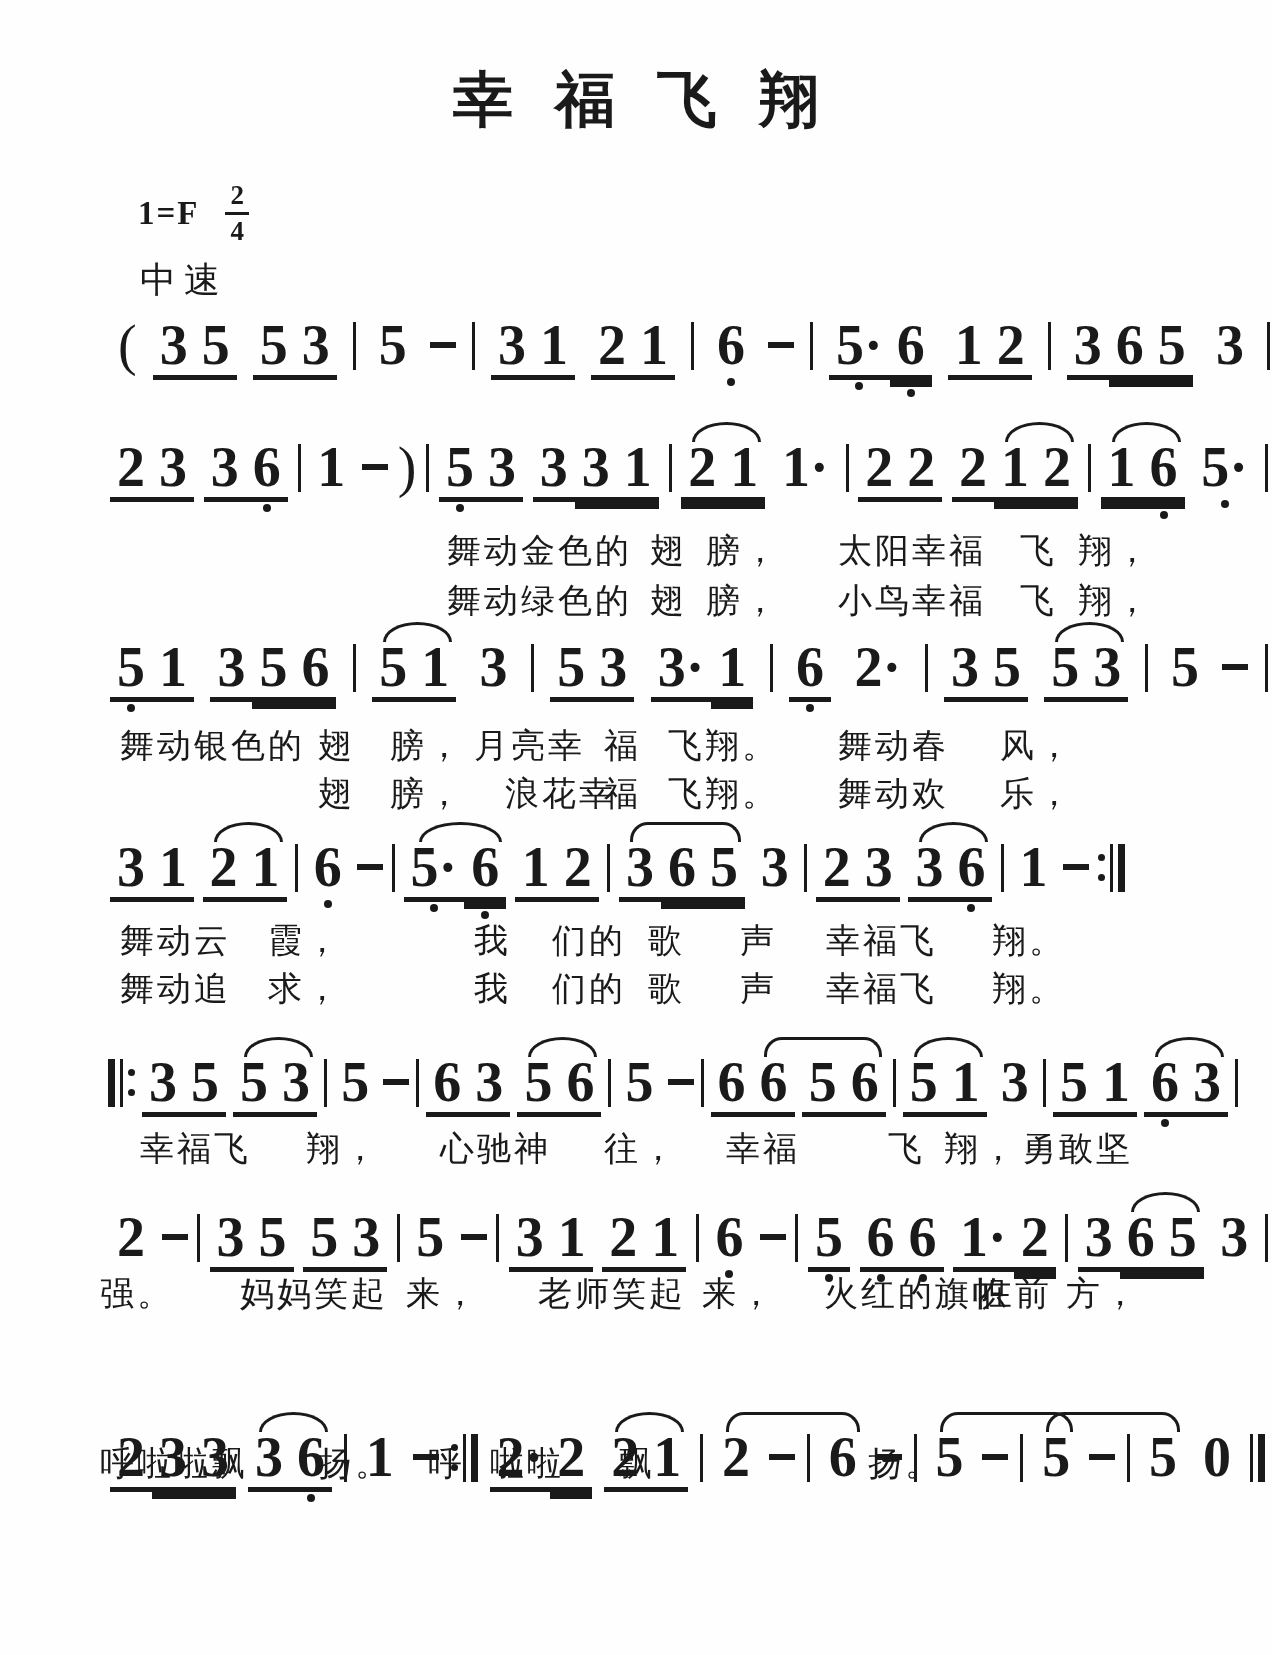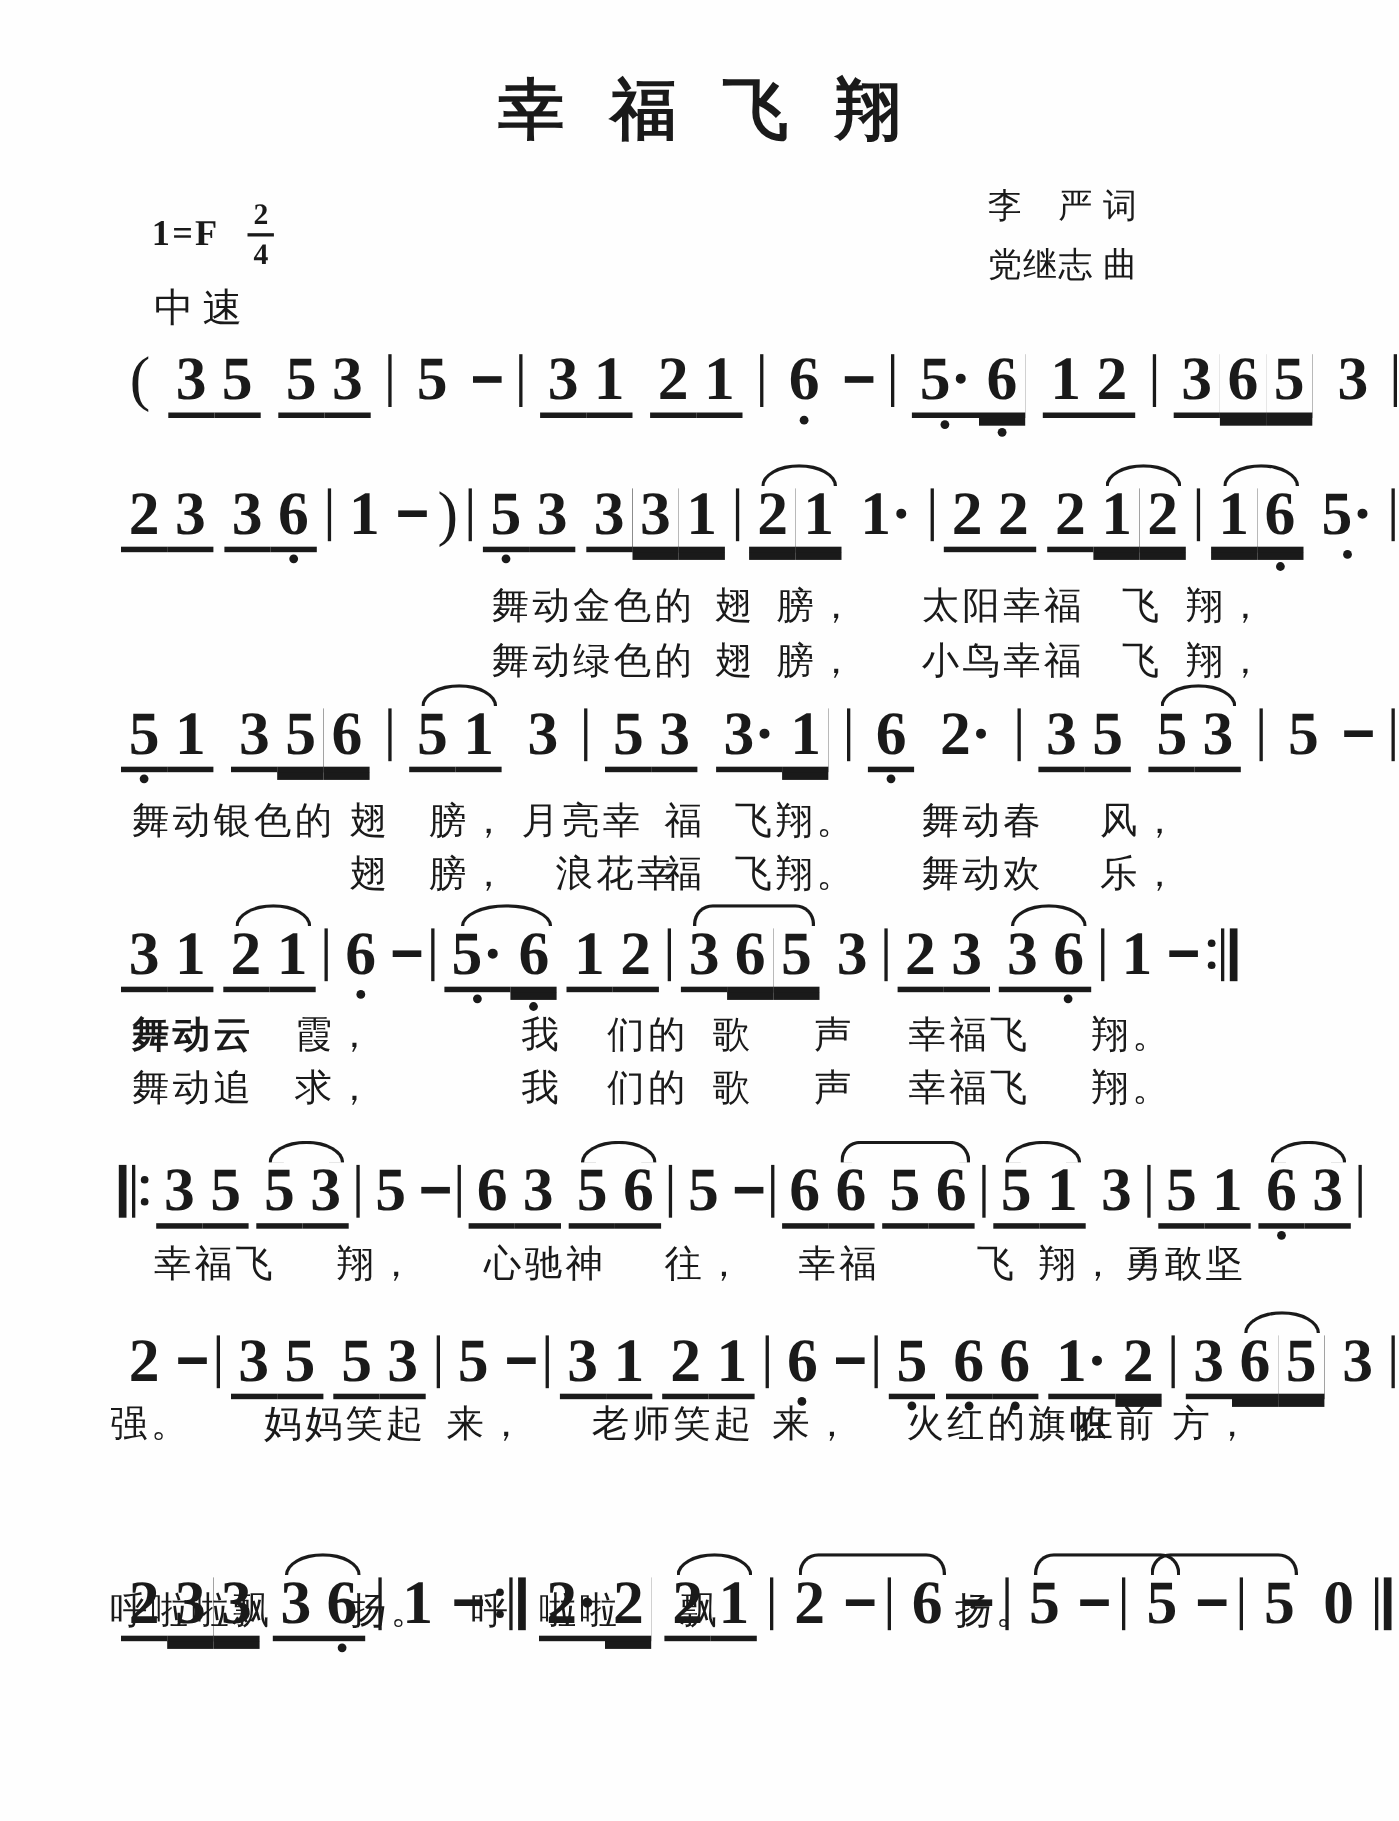--- a/index.html
+++ b/index.html
@@ -71,24 +71,20 @@
 
   <div class="meta-key">
     <span class="key-prefix">1=F</span>
     <span class="frac">
       <span class="frac-u">2</span>
       <span class="frac-l">4</span>
     </span>
   </div>
   <div class="tempo">中速</div>
 
-  <div class="credits">
-    <div class="credit-line">李　严 词</div>
-    <div class="credit-line">党继志 曲</div>
-  </div>
 
   <div id="music-host">
       <div class="mline" style="top: 315px; left: 118px; width: 1152px;">
         <span class="psym">(</span>
         <span class="grp">
           <span class="note u1">3</span>
           <span class="note u1">5</span>
         </span>
         <span class="grp">
           <span class="note u1">5</span>
@@ -473,21 +469,21 @@
       <div class="lyr-row" style="top: 771px;">
         <span class="lyr" style="left: 318px;">翅</span>
         <span class="lyr" style="left: 390px;">膀，</span>
         <span class="lyr" style="left: 474px; margin-left: 31px;">浪花幸</span>
         <span class="lyr" style="left: 604px;">福</span>
         <span class="lyr" style="left: 668px;">飞翔。</span>
         <span class="lyr" style="left: 838px;">舞动欢</span>
         <span class="lyr" style="left: 1000px;">乐，</span>
       </div>
       <div class="lyr-row" style="top: 918px;">
-        <span class="lyr" style="left: 120px; font-weight: bold;">舞动云</span>
+        <span class="lyr" style="left: 120px;">舞动云</span>
         <span class="lyr" style="left: 268px;">霞，</span>
         <span class="lyr" style="left: 474px;">我</span>
         <span class="lyr" style="left: 552px;">们的</span>
         <span class="lyr" style="left: 648px;">歌</span>
         <span class="lyr" style="left: 740px;">声</span>
         <span class="lyr" style="left: 826px;">幸福飞</span>
         <span class="lyr" style="left: 992px;">翔。</span>
       </div>
       <div class="lyr-row" style="top: 966px;">
         <span class="lyr" style="left: 120px;">舞动追</span>

